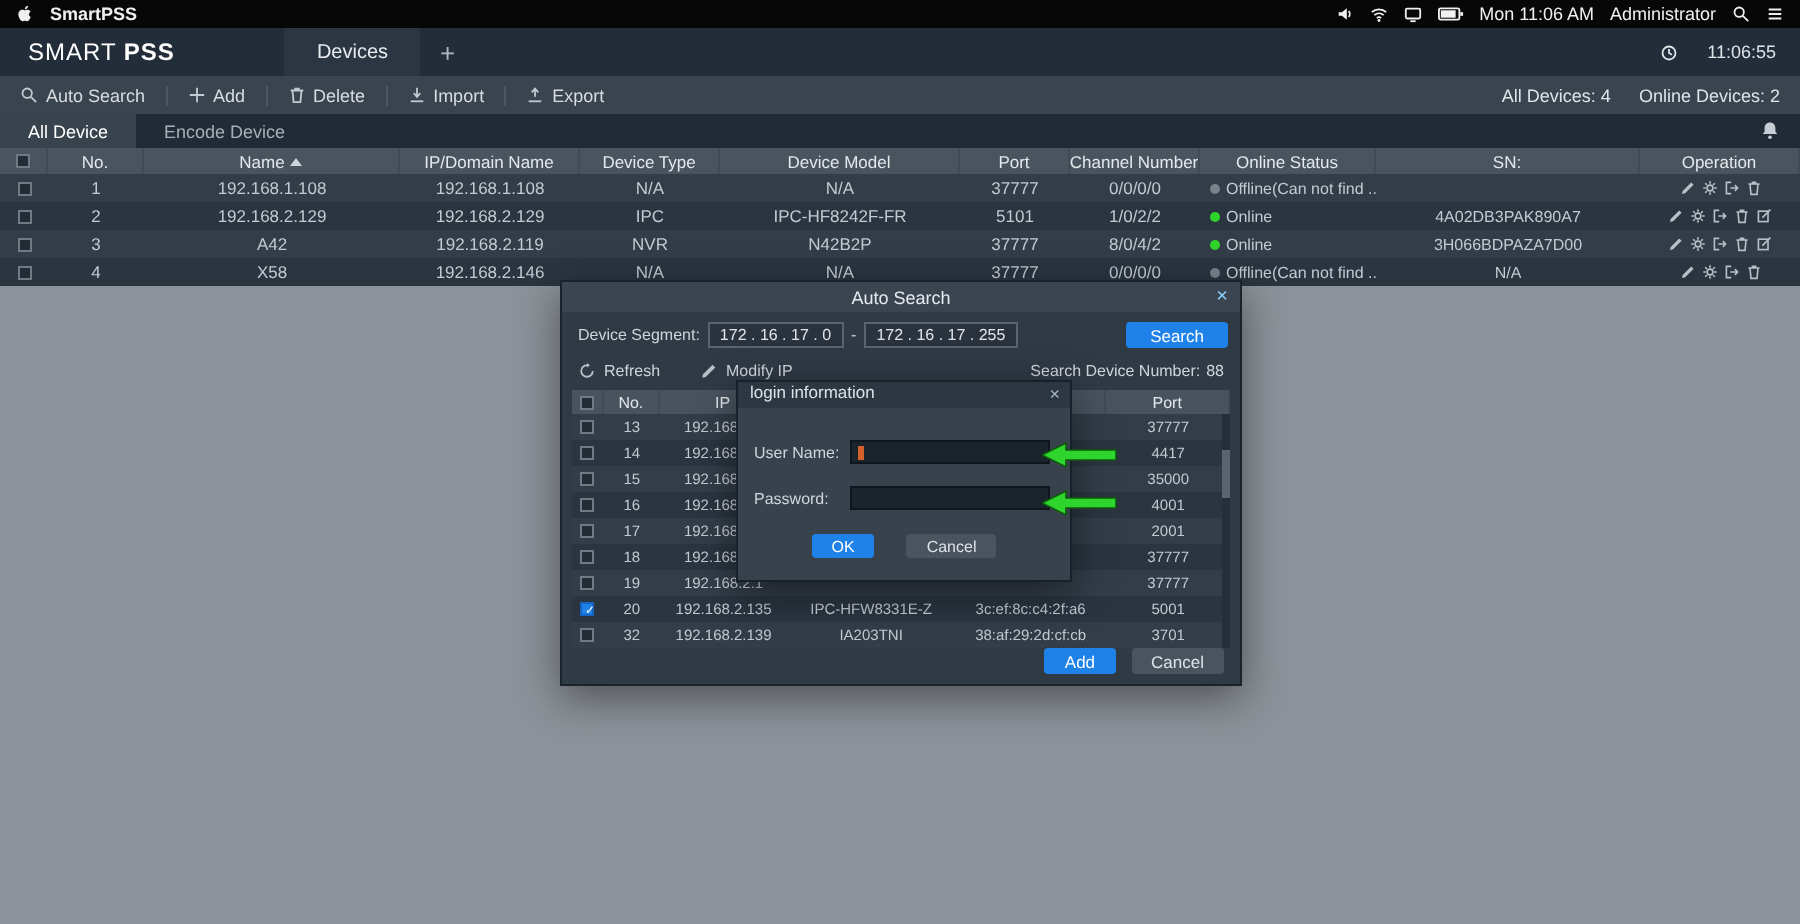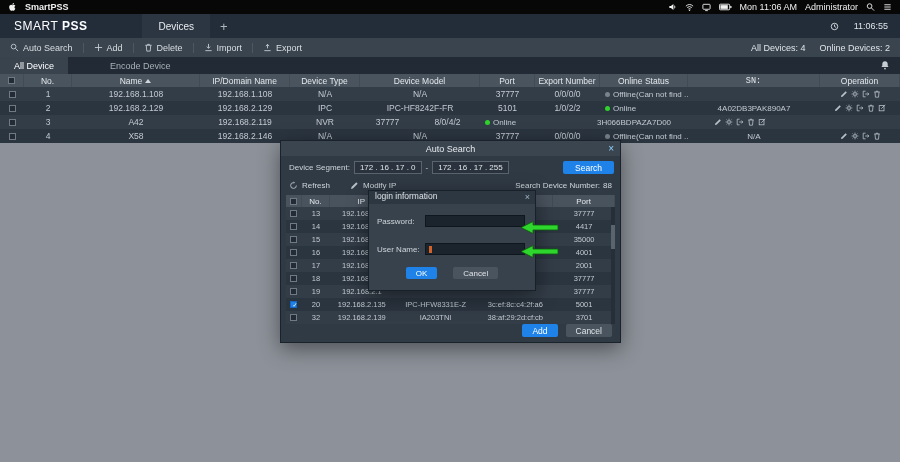--- a/index.html
+++ b/index.html
@@ -31,21 +31,21 @@
   .dev-tab { margin-left:55px; height:100%; padding:0 16px; display:flex; align-items:center; font-size:10px; background:#2c3642; color:#e8ecef; }
   .plus-tab { margin-left:10px; color:#aeb6bd; font-size:13px; }
   .tb-right { margin-left:auto; margin-right:12px; display:flex; align-items:center; gap:15px; font-size:9px; color:#dfe4e8; }
 
   .toolbar { height:19px; background:#3a444f; display:flex; align-items:center; font-size:9px; color:#d9dde1; }
   .tool { display:flex; align-items:center; gap:4px; padding:0 10px; height:100%; }
   .tool .icn { color:#c2cad1; }
   .sep { width:1px; height:10px; background:#4c5762; }
   .tb-counts { margin-left:auto; margin-right:10px; display:flex; gap:14px; color:#dfe4e8; }
 
-  .tabstrip { height:17px; background:#222b35; display:flex; align-items:stretch; position:relative;gap:28px; }
+  .tabstrip { height:17px; background:#222b35; display:flex; align-items:stretch; position:relative; }
   .tab { padding:0 14px; display:flex; align-items:center; font-size:9px; color:#a7afb7; }
   .tab.active { background:#39434e; color:#fff; }
   .bell { position:absolute; right:10px; top:3px; color:#c6cdd3; }
   .bell svg { width:10px; height:10px; }
 
   
   .thead { height:13px; background:#4a545f; display:flex; font-size:8.5px; color:#e4e8eb; }
   .thead .cell { border-right:1px solid #414b56; }
   .cell { display:flex; align-items:center; justify-content:center; height:100%; overflow:hidden; white-space:nowrap; }
   .trow { height:14px; display:flex; font-size:8.5px; color:#c3cad1; }
@@ -263,26 +263,26 @@
       <div class="cell" style="width: 70px;">
         <span>Device Type</span>
       </div>
       <div class="cell" style="width: 120px;">
         <span>Device Model</span>
       </div>
       <div class="cell" style="width: 55px;">
         <span>Port</span>
       </div>
       <div class="cell" style="width: 65px;">
-        <span>Export Number</span>
+        <span>Channel Number</span>
       </div>
       <div class="cell" style="width: 88px;">
         <span>Online Status</span>
       </div>
-      <div class="cell" style="width: 132px; font-family: Liberation Mono, monospace;">
+      <div class="cell" style="width: 132px;">
         <span>SN:</span>
       </div>
       <div class="cell" style="width: 80px;">
         <span>Operation</span>
       </div>
     </div>
   <div id="main-body">
       <div class="trow odd">
         <div class="cell" style="width: 24px;">
           <span class="checkbox"></span>
@@ -372,20 +372,21 @@
         </div>
       </div>
       <div class="trow odd">
         <div class="cell" style="width: 24px;">
           <span class="checkbox"></span>
         </div>
         <div class="cell" style="width: 48px;">3</div>
         <div class="cell" style="width: 128px;">A42</div>
         <div class="cell" style="width: 90px;">192.168.2.119</div>
         <div class="cell" style="width: 70px;">NVR</div>
+        <div class="cell" style="width: 120px;">N42B2P</div>
         <div class="cell" style="width: 55px;">37777</div>
         <div class="cell" style="width: 65px;">8/0/4/2</div>
         <div class="cell status-cell" style="width: 88px;">
           <span class="dot on"></span>
           <span>Online</span>
         </div>
         <div class="cell sn-cell" style="width: 132px;">3H066BDPAZA7D00</div>
         <div class="cell ops" style="width: 80px;">
           <span class="icn">
             <svg viewBox="0 0 10 10">
@@ -615,29 +616,29 @@
     <span class="btn blue">Add</span>
     <span class="btn gray">Cancel</span>
   </div>
 </div>
 
 <div class="modal" id="loginDlg">
   <div class="l-title">
     <span>login information</span>
     <span class="l-close">×</span>
   </div>
-  <div class="l-row second">
-    <span class="l-label">Password:</span>
-    <span class="l-input"></span>
-  </div>
   <div class="l-row first">
     <span class="l-label">User Name:</span>
     <span class="l-input">
         <span class="caret"></span>
       </span>
+  </div>
+  <div class="l-row second">
+    <span class="l-label">Password:</span>
+    <span class="l-input"></span>
   </div>
   <div class="l-btns">
     <span class="btn blue">OK</span>
     <span class="btn gray">Cancel</span>
   </div>
 </div>
 
 <svg class="g-arrow" id="arrow1" viewBox="0 0 38 13">
   <polygon points="0,6.5 12,0.5 12,4 37,4 37,9 12,9 12,12.5" fill="#2ed52c" stroke="#0e5a0c" stroke-width="0.8"></polygon>
 </svg>

